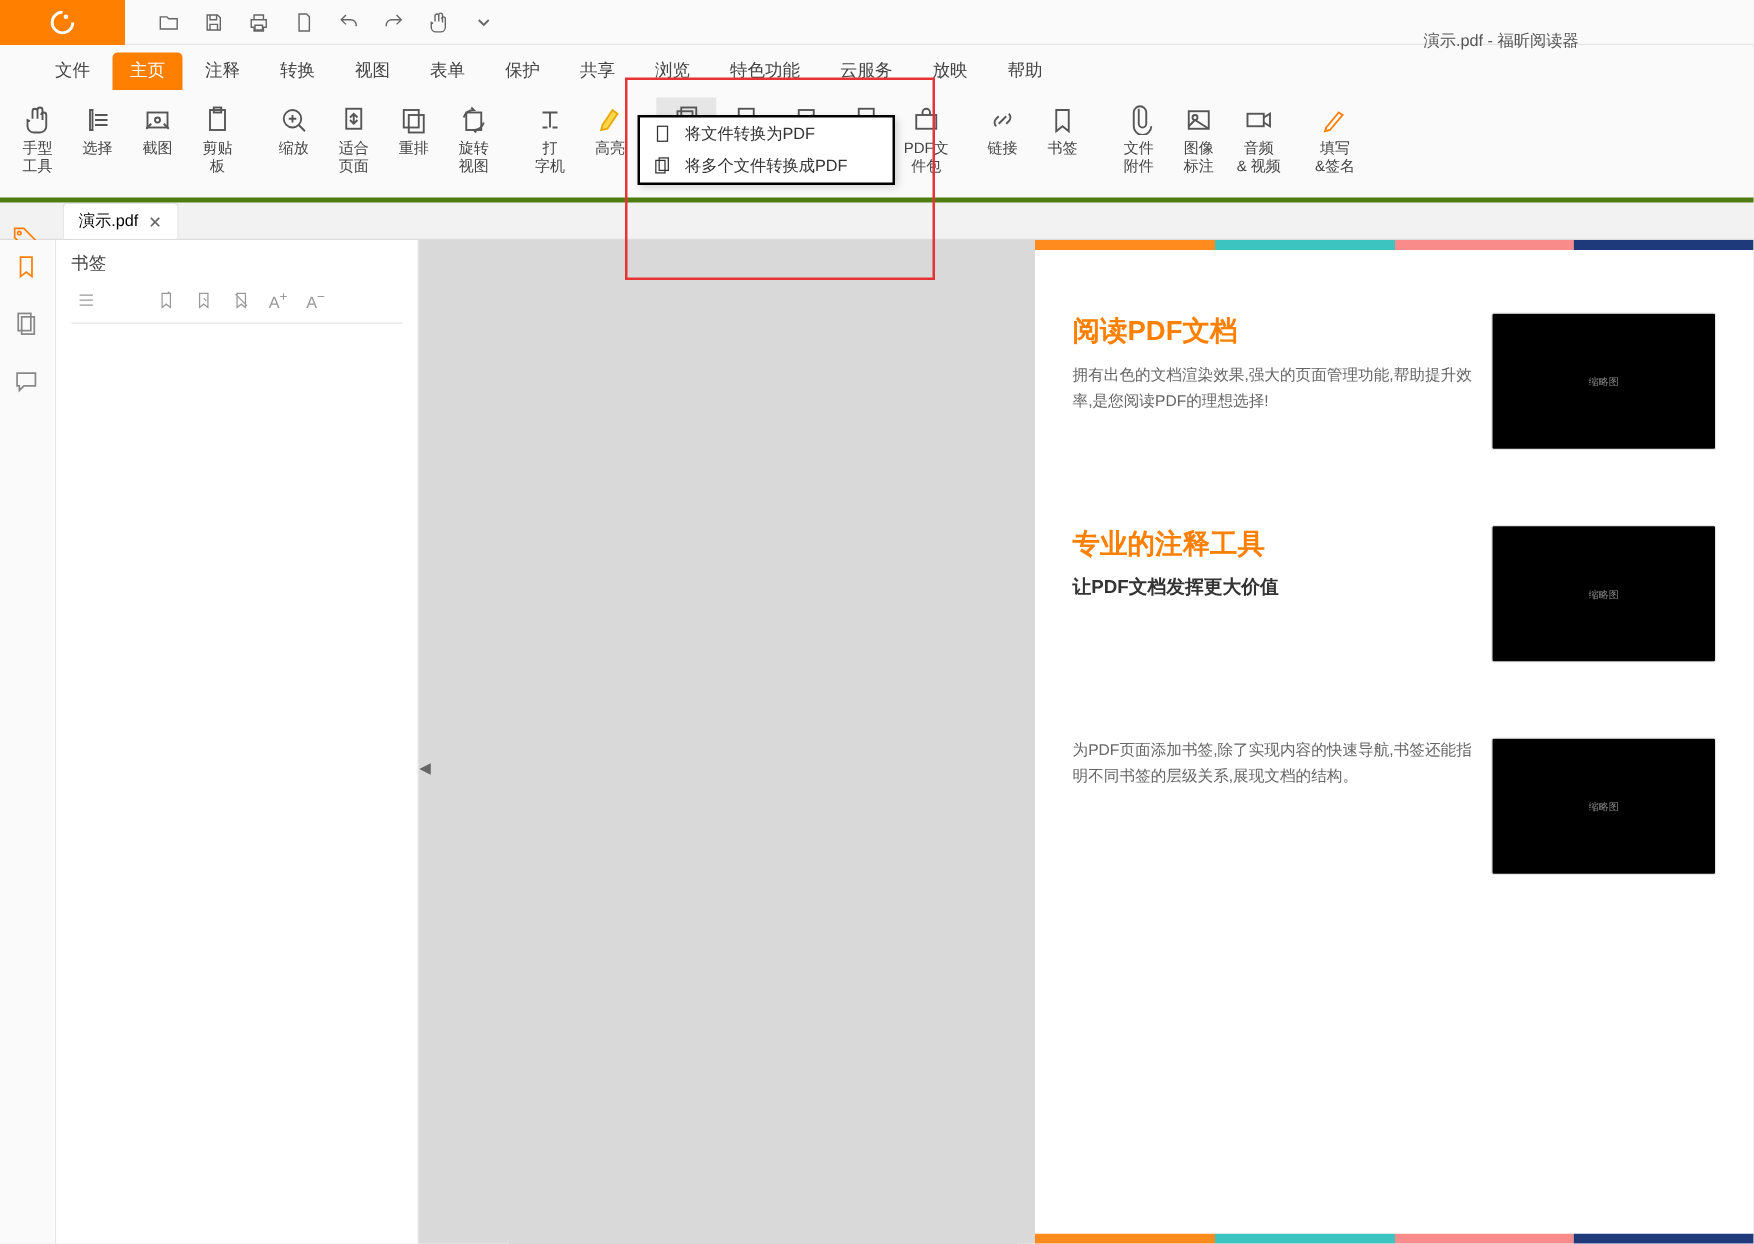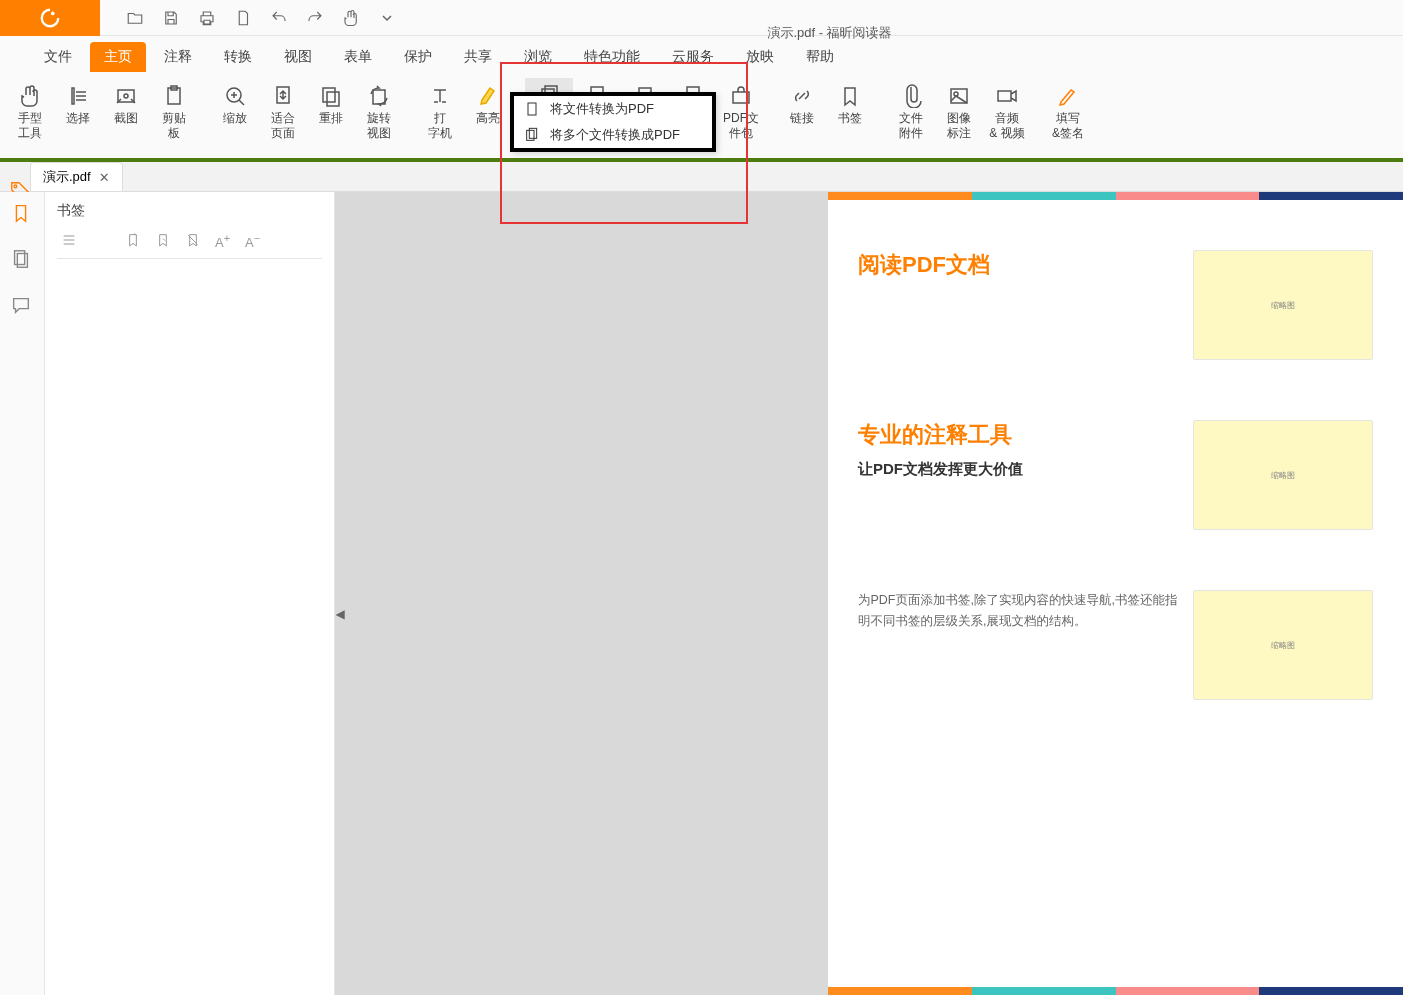--- a/index.html
+++ b/index.html
@@ -4,45 +4,45 @@
   <style>
     * { box-sizing: border-box; margin: 0; padding: 0; font-family: "Microsoft YaHei", sans-serif; }
     body { width: 1403px; height: 995px; background: #fafafa; overflow: hidden; font-size: 12px; }
 
     
     .titlebar { height: 36px; display: flex; align-items: center; background: #fafafa; border-bottom: 1px solid #e5e5e5; }
     .foxit-logo { width: 100px; height: 36px; background: #ff7f00; display: flex; align-items: center; justify-content: center; }
     .foxit-logo svg { width: 22px; height: 22px; fill: #fff; }
     .qa-icons { display: flex; gap: 18px; padding-left: 26px; align-items: center; }
     .qa-icons .ic { width: 18px; height: 18px; display: flex; align-items: center; justify-content: center; color: #666; cursor: pointer; }
-    .titlebar-title { flex: 1; text-align: center; color: #555; font-size: 13px; margin-top: 30px; }
+    .titlebar-title { flex: 1; text-align: right; color: #555; font-size: 13px; margin-top: 30px; }
 
     
     .menubar { height: 36px; display: flex; align-items: flex-end; padding-left: 30px; gap: 4px; }
     .menu-item { padding: 6px 14px; font-size: 14px; color: #444; cursor: pointer; }
     .menu-item.active { background: #ff7f00; color: #fff; border-radius: 4px 4px 0 0; font-weight: 500; }
 
     
     .ribbon { height: 90px; display: flex; align-items: flex-start; padding: 6px 6px 2px 6px; border-bottom: 4px solid #4d7c0f; position: relative; }
     .ribbon-btn { width: 48px; display: flex; flex-direction: column; align-items: center; justify-content: flex-start; padding: 3px 0; cursor: pointer; text-align: center; }
     .ribbon-btn .ric { height: 30px; display: flex; align-items: center; justify-content: center; color: #555; }
     .ribbon-btn .lbl { font-size: 12px; color: #444; line-height: 15px; }
     .ribbon-btn.active { background: #e6e6e6; }
     .ribbon-sep { width: 1px; background: #ddd; margin: 4px 6px; }
     svg { stroke: currentColor; fill: none; stroke-width: 1.5; }
 
     
-    .dropdown { position: absolute; top: 92px; left: 510px; width: 206px; background: #fff; border: 4px solid #000000; box-shadow: 2px 2px 6px rgba(0,0,0,0.15); z-index: 10; text-align: center; }
+    .dropdown { position: absolute; top: 92px; left: 510px; width: 206px; background: #fff; border: 2px solid #000000; box-shadow: 2px 2px 6px rgba(0,0,0,0.15); z-index: 10; text-align: center; }
     .dropdown-item { display: flex; align-items: center; gap: 10px; padding: 4px 10px; cursor: pointer; font-size: 13px; color: #333; }
 
     
     .red-highlight { position: absolute; top: 62px; left: 500px; width: 248px; height: 162px; border: 2px solid #e63333; z-index: 20; pointer-events: none; }
 
     
-    .tabrow { height: 30px; display: flex; align-items: center; background: #f2f2f2; border-bottom: 1px solid #ddd; padding-left: 30px; }
+    .tabrow { height: 30px; display: flex; align-items: center; background: #f2f2f2; border-bottom: 1px solid #ddd; padding-left: 50px; }
     .doc-tab { display: flex; align-items: center; gap: 8px; background: #fff; border: 1px solid #ddd; border-bottom: none; border-radius: 4px 4px 0 0; padding: 5px 12px; font-size: 13px; }
     .doc-tab .close { cursor: pointer; color: #666; }
 
     
     .main { height: 803px; display: flex; position: relative; }
     .left-rail { width: 45px; background: #fafafa; border-right: 1px solid #e5e5e5; display: flex; flex-direction: column; align-items: center; gap: 22px; padding-top: 10px; }
     .rail-ic { width: 24px; height: 24px; color: #888; cursor: pointer; }
     .rail-ic.active { color: #ff7f00; }
 
     .side-panel { width: 290px; background: #fff; border-right: 1px solid #e5e5e5; padding: 10px 12px; }
@@ -58,21 +58,21 @@
     .doc-topbar span:nth-child(1){flex:1;background:#ff8b1f;}
     .doc-topbar span:nth-child(2){flex:1;background:#3bc4c0;}
     .doc-topbar span:nth-child(3){flex:1;background:#f98b8b;}
     .doc-topbar span:nth-child(4){flex:1;background:#1e3a7b;}
 
     .doc-section { padding: 50px 30px 10px 30px; display: flex; gap: 14px; }
     .doc-txt { flex: 1; }
     .doc-txt h2 { font-size: 22px; font-weight: bold; color: #ff7f00; margin-bottom: 10px; }
     .doc-txt h3 { font-size: 15px; color: #333; margin-bottom: 16px; }
     .doc-txt p { font-size: 12.5px; color: #666; line-height: 1.7; }
-    .doc-img { width: 180px; height: 110px; background: #fef9c3; border: 1px solid #e5e5e5; border-radius: 2px; font-size: 8px; color: #888; display: flex; align-items: center; justify-content: center; overflow: hidden; }
+    .doc-img { width: 180px; height: 110px; background: #000000; border: 1px solid #e5e5e5; border-radius: 2px; font-size: 8px; color: #888; display: flex; align-items: center; justify-content: center; overflow: hidden; }
 
     .doc-bottombar { height: 8px; display: flex; position: absolute; bottom: 0; width: 575px; right: 0; }
     .doc-bottombar span:nth-child(1){flex:1;background:#ff8b1f;}
     .doc-bottombar span:nth-child(2){flex:1;background:#3bc4c0;}
     .doc-bottombar span:nth-child(3){flex:1;background:#f98b8b;}
     .doc-bottombar span:nth-child(4){flex:1;background:#1e3a7b;}
 
     .tag-icon { position: absolute; left: 9px; top: 180px; color: #ff7f00; }
   </style>
 </head>
@@ -425,20 +425,21 @@
       <div class="doc-topbar">
           <span></span>
           <span></span>
           <span></span>
           <span></span>
         </div>
 
       <div class="doc-section">
         <div class="doc-txt">
           <h2>阅读PDF文档</h2>
+          <p>拥有出色的文档渲染效果,强大的页面管理功能,帮助提升效率,是您阅读PDF的理想选择!</p>
         </div>
         <div class="doc-img">缩略图</div>
       </div>
 
       <div class="doc-section">
         <div class="doc-txt">
           <h2>专业的注释工具</h2>
           <h3>让PDF文档发挥更大价值</h3>
         </div>
         <div class="doc-img">缩略图</div>

